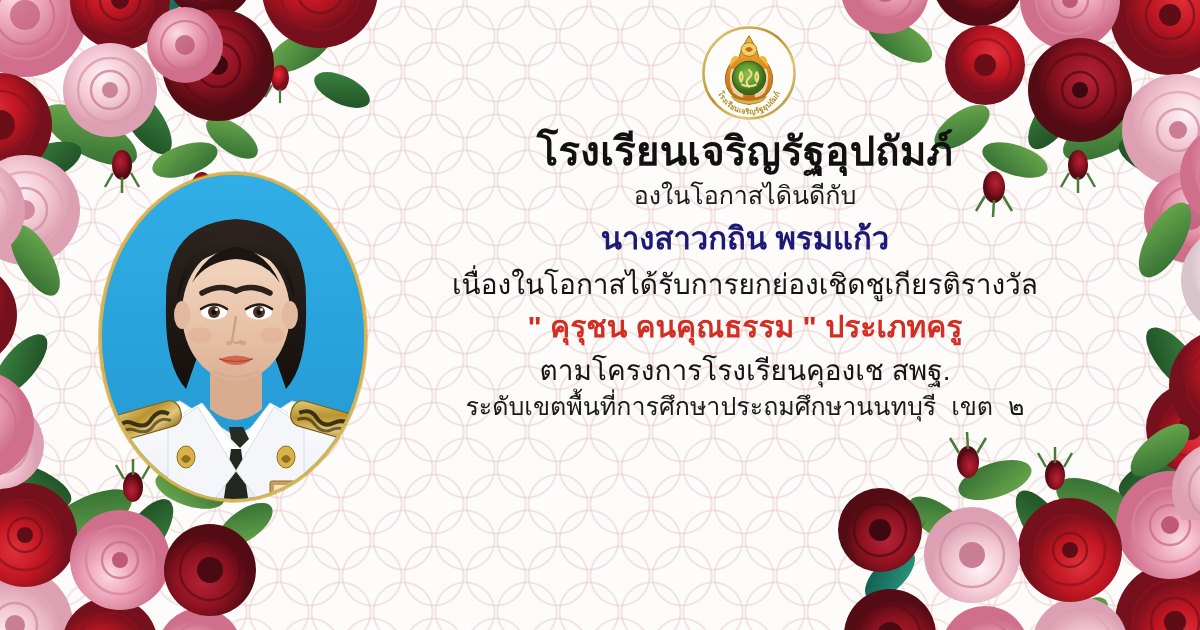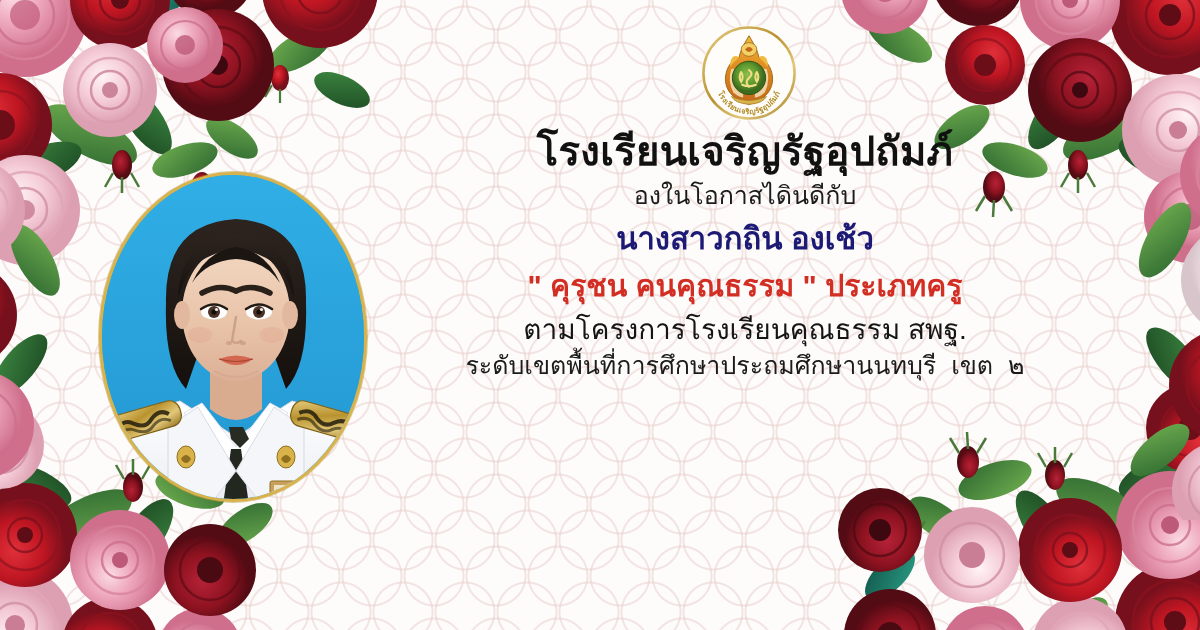--- a/index.html
+++ b/index.html
@@ -662,19 +662,20 @@
       <ellipse cx="98" cy="160" rx="12" ry="8" fill="#e0a38b" opacity=".35"></ellipse>
       <ellipse cx="170" cy="160" rx="12" ry="8" fill="#e0a38b" opacity=".35"></ellipse>
 
       <path d="M112 196 q22 12 44 0" stroke="#d3a58c" stroke-width="2" fill="none" opacity=".6"></path>
     </svg>
   </div>
 
   <div id="text-block">
     <div class="line" id="line-school-name">โรงเรียนเจริญรัฐอุปถัมภ์</div>
     <div class="line" id="line-congrats">องในโอกาสไดินดีกับ</div>
-    <div class="line" id="line-person-name">นางสาวกถิน  องเช้ว</div>
+    <div class="line" id="line-person-name">นางสาวกถิน  พรมแก้ว</div>
+    <div class="line" id="line-occasion">เนื่องในโอกาสได้รับการยกย่องเชิดชูเกียรติรางวัล</div>
     <div class="line" id="line-award">" คุรุชน คนคุณธรรม " ประเภทครู</div>
-    <div class="line" id="line-project">ตามโครงการโรงเรียนคุณธรรม สพฐ.</div>
+    <div class="line" id="line-project">ตามโครงการโรงเรียนคุองเช สพฐ.</div>
     <div class="line" id="line-area">ระดับเขตพื้นที่การศึกษาประถมศึกษานนทบุรี เขต ๒</div>
   </div>
 
 </div>
 
 </body></html>

